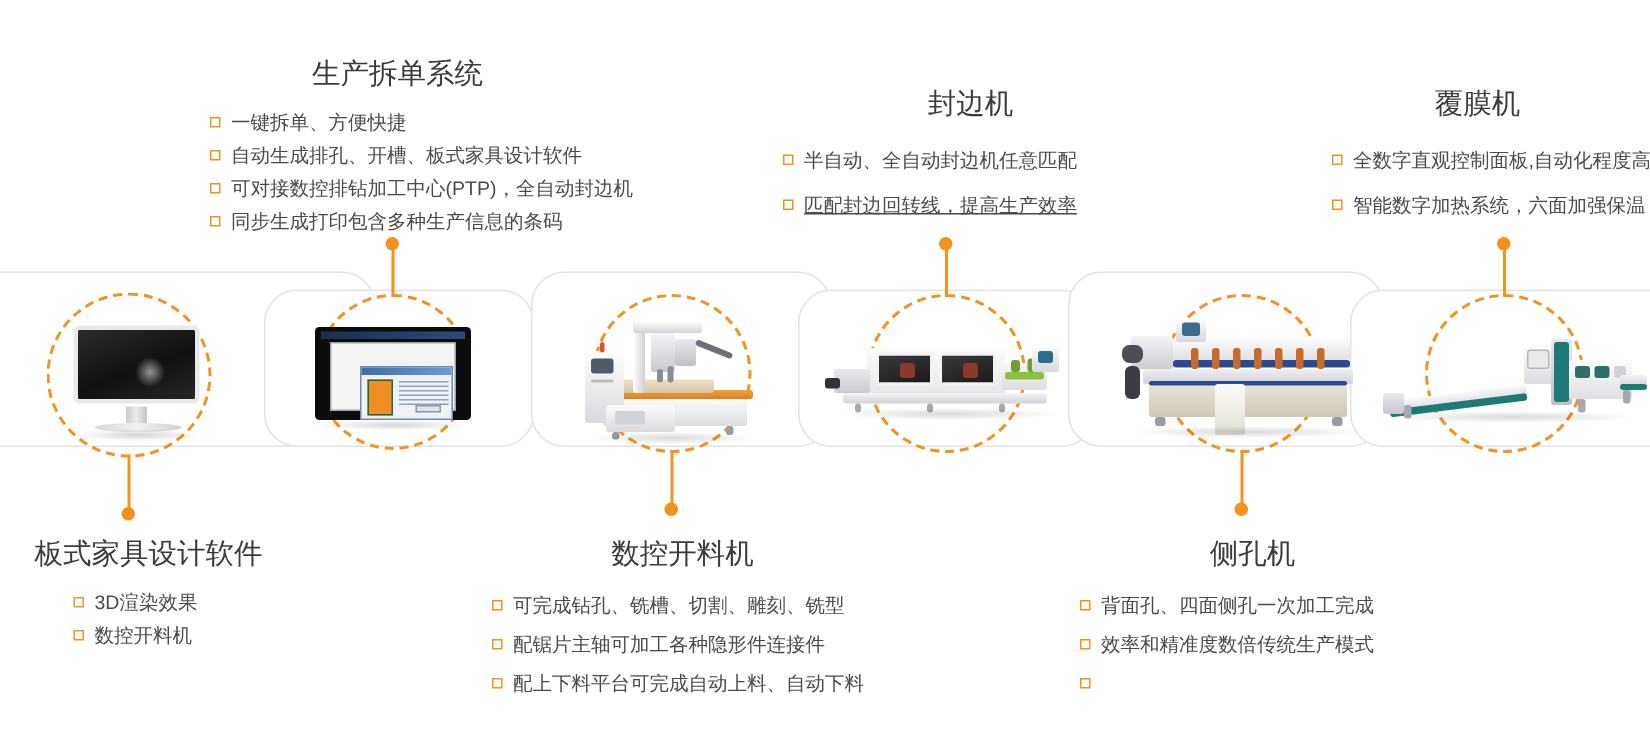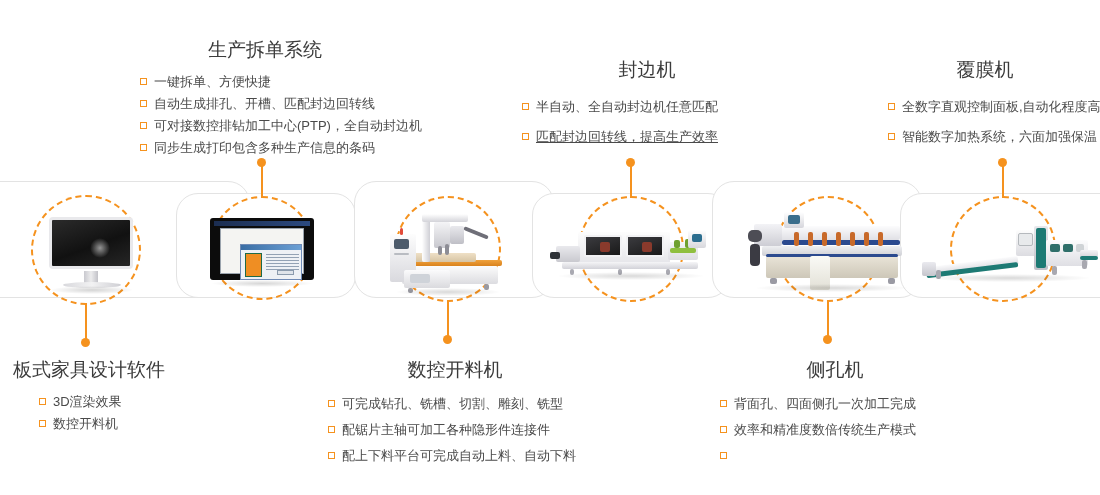--- a/index.html
+++ b/index.html
@@ -155,21 +155,21 @@
     <div class="mon-screen">
         <div class="mon-glow"></div>
       </div>
     <div class="mon-neck"></div>
     <div class="mon-base"></div>
     <div class="mon-shadow"></div>
   </div>
   <div class="stem" style="left:85px; top:303px; height:40px;"></div>
   <div class="dot" style="left:81px; top:338px;"></div>
 
-  <div class="group" style="left:13px; top:358px; width:230px;">
+  <div class="group" style="left:23px; top:358px; width:230px;">
     <div class="g-title">板式家具设计软件</div>
     <div class="bullets" style="padding-left:26px;">
       <div class="bullet">
         <span class="sq"></span>
         <span>3D渲染效果</span>
       </div>
       <div class="bullet">
         <span class="sq"></span>
         <span>数控开料机</span>
       </div>
@@ -203,21 +203,21 @@
 
   <div class="group center" style="left:120px; top:38px; width:290px;">
     <div class="g-title">生产拆单系统</div>
     <div class="bullets" style="text-align:left; padding-left:20px;">
       <div class="bullet">
         <span class="sq"></span>
         <span>一键拆单、方便快捷</span>
       </div>
       <div class="bullet">
         <span class="sq"></span>
-        <span>自动生成排孔、开槽、匹配封边回转线</span>
+        <span>自动生成排孔、开槽、板式家具设计软件</span>
       </div>
       <div class="bullet">
         <span class="sq"></span>
         <span>可对接数控排钻加工中心(PTP)，全自动封边机</span>
       </div>
       <div class="bullet">
         <span class="sq"></span>
         <span>同步生成打印包含多种生产信息的条码</span>
       </div>
     </div>

